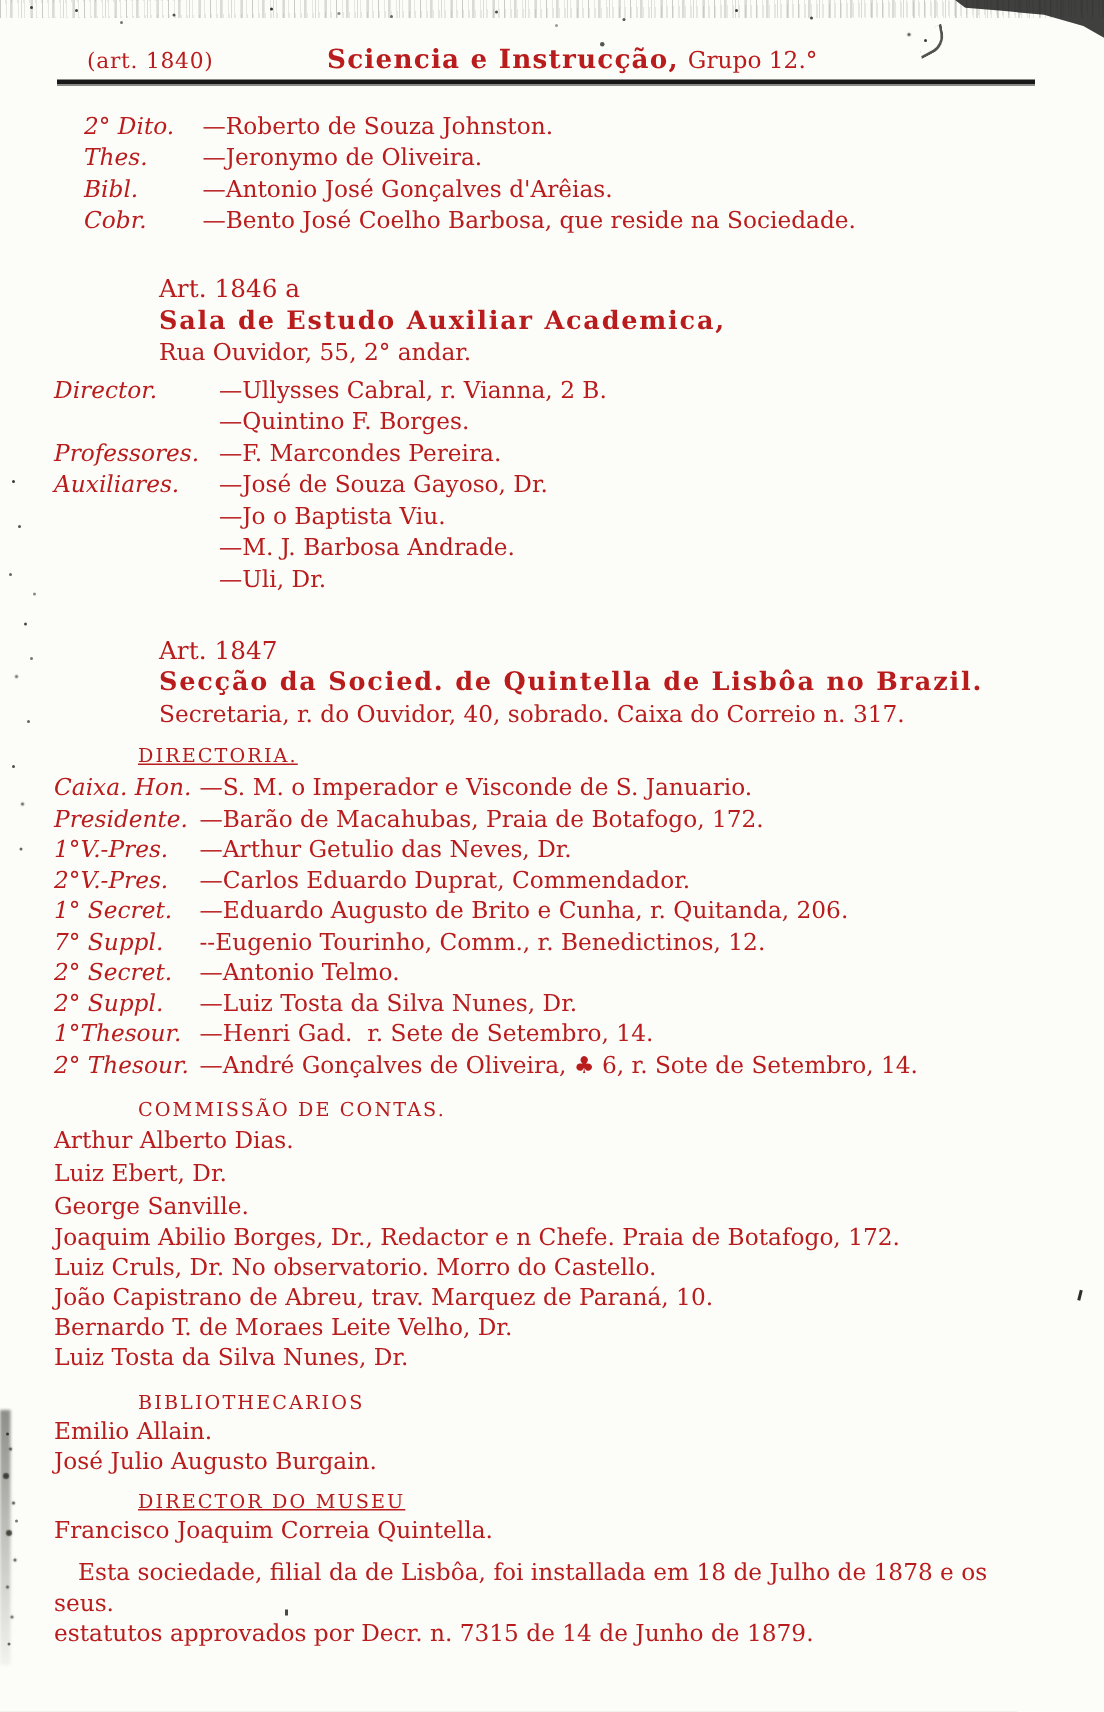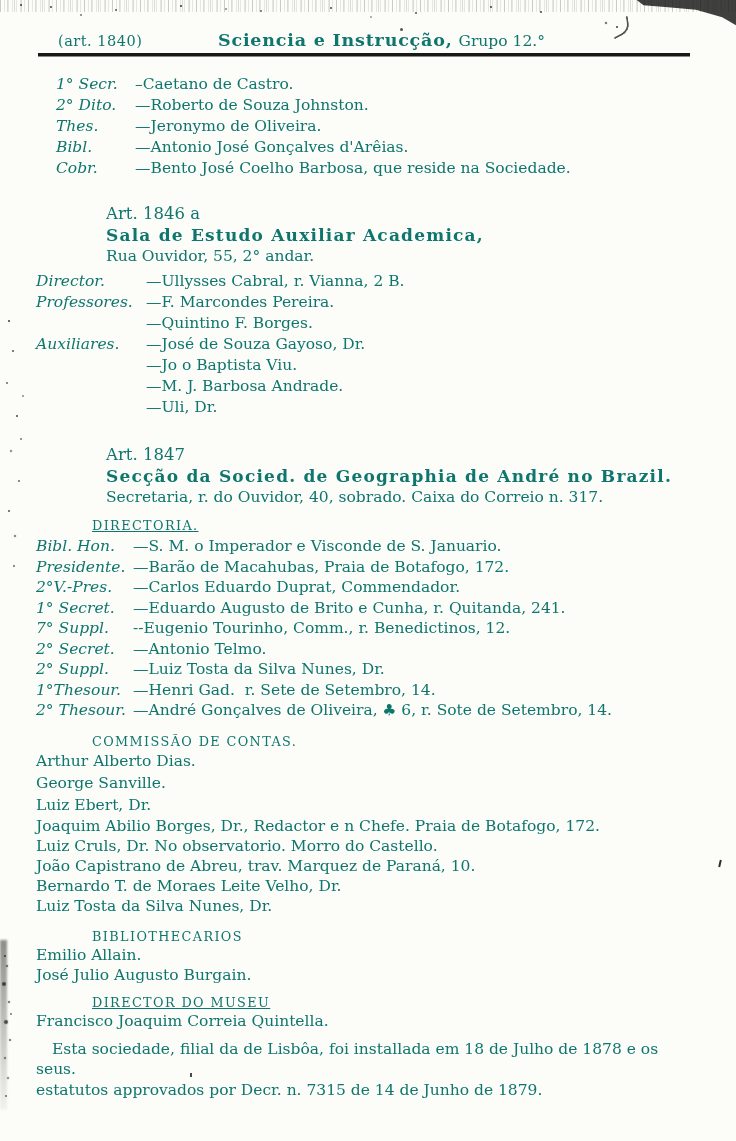--- a/index.html
+++ b/index.html
@@ -1,20 +1,20 @@
 <!DOCTYPE html>
 <html><head>
 <meta charset="utf-8">
 <style>
   html,body { margin:0; padding:0; background:#e8e8e4; }
   .page {
     position:relative; width:736px; height:1141px;
     background:#fcfcf9;
     font-family:"DejaVu Serif","Liberation Serif",serif;
-    color:#0f766e; overflow:hidden;
+    color:#b91c1c; overflow:hidden;
     -webkit-font-smoothing:antialiased;
   }
   .content { position:relative; padding:30px 36px 0 36px; }
 
   
   .running-header { display:flex; align-items:baseline; padding-left:22px; }
   .art-ref { font-size:14.5px; letter-spacing:.5px; width:160px; }
   .rh-title { font-weight:bold; font-size:17.5px; letter-spacing:.8px; }
   .rh-group { font-size:15.5px; margin-left:6px;text-align:right; }
   .rule { margin-top:3px; margin-left:2px; width:652px; height:3px; background:#181818;
@@ -110,69 +110,69 @@
   <div class="content">
 
     <div class="running-header">
       <span class="art-ref">(art. 1840)</span>
       <span class="rh-title">Sciencia e Instrucção,</span>
       <span class="rh-group">Grupo 12.°</span>
     </div>
     <div class="rule"></div>
 
     <div class="officers">
-        <div class="line"><span class="role">1° Secr.</span><span class="entry">–Caetano de Castro.</span></div>
         <div class="line"><span class="role">2° Dito.</span><span class="entry">—Roberto de Souza Johnston.</span></div>
         <div class="line"><span class="role">Thes.</span><span class="entry">—Jeronymo de Oliveira.</span></div>
         <div class="line"><span class="role">Bibl.</span><span class="entry">—Antonio José Gonçalves d'Arêias.</span></div>
         <div class="line"><span class="role">Cobr.</span><span class="entry">—Bento José Coelho Barbosa, que reside na Sociedade.</span></div>
       </div>
 
     <div class="sec-1846">
       <div class="art-line">
         <span class="art-label">Art.</span><span> 1846 </span><span class="art-suffix">a</span>
       </div>
       <div class="section-heading">Sala de Estudo Auxiliar Academica,</div>
       <div class="address">Rua Ouvidor, 55, 2° andar.</div>
       <div class="roles-1846">
           <div class="line"><span class="role">Director.</span><span class="entry">—Ullysses Cabral, r. Vianna, 2 B.</span></div>
+          <div class="line"><span class="role"></span><span class="entry">—Quintino F. Borges.</span></div>
           <div class="line"><span class="role">Professores.</span><span class="entry">—F. Marcondes Pereira.</span></div>
-          <div class="line"><span class="role"></span><span class="entry">—Quintino F. Borges.</span></div>
           <div class="line"><span class="role">Auxiliares.</span><span class="entry">—José de Souza Gayoso, Dr.</span></div>
           <div class="line"><span class="role"></span><span class="entry">—Jo o Baptista Viu.</span></div>
           <div class="line"><span class="role"></span><span class="entry">—M. J. Barbosa Andrade.</span></div>
           <div class="line"><span class="role"></span><span class="entry">—Uli, Dr.</span></div>
         </div>
     </div>
 
     <div class="sec-1847">
       <div class="art-line">
         <span class="art-label">Art.</span><span> 1847</span>
       </div>
-      <div class="section-heading">Secção da Socied. de Geographia de André no Brazil.</div>
+      <div class="section-heading">Secção da Socied. de Quintella de Lisbôa no Brazil.</div>
       <div class="address">Secretaria, r. do Ouvidor, 40, sobrado. Caixa do Correio n. 317.</div>
 
       <div class="sc-heading gap-sm">DIRECTORIA.</div>
       <div class="directoria-list">
-          <div class="line"><span class="role">Bibl. Hon.</span><span class="entry">—S. M. o Imperador e Visconde de S. Januario.</span></div>
+          <div class="line"><span class="role">Caixa. Hon.</span><span class="entry">—S. M. o Imperador e Visconde de S. Januario.</span></div>
           <div class="line"><span class="role">Presidente.</span><span class="entry">—Barão de Macahubas, Praia de Botafogo, 172.</span></div>
+          <div class="line"><span class="role">1°V.-Pres.</span><span class="entry">—Arthur Getulio das Neves, Dr.</span></div>
           <div class="line"><span class="role">2°V.-Pres.</span><span class="entry">—Carlos Eduardo Duprat, Commendador.</span></div>
-          <div class="line"><span class="role">1° Secret.</span><span class="entry">—Eduardo Augusto de Brito e Cunha, r. Quitanda, 241.</span></div>
+          <div class="line"><span class="role">1° Secret.</span><span class="entry">—Eduardo Augusto de Brito e Cunha, r. Quitanda, 206.</span></div>
           <div class="line"><span class="role">7° Suppl.</span><span class="entry">--Eugenio Tourinho, Comm., r. Benedictinos, 12.</span></div>
           <div class="line"><span class="role">2° Secret.</span><span class="entry">—Antonio Telmo.</span></div>
           <div class="line"><span class="role">2° Suppl.</span><span class="entry">—Luiz Tosta da Silva Nunes, Dr.</span></div>
           <div class="line"><span class="role">1°Thesour.</span><span class="entry">—Henri Gad.  r. Sete de Setembro, 14.</span></div>
           <div class="line"><span class="role">2° Thesour.</span><span class="entry">—André Gonçalves de Oliveira, ♣ 6, r. Sote de Setembro, 14.</span></div>
         </div>
 
       <div class="sc-heading gap-md">COMMISSÃO DE CONTAS.</div>
       <div class="name-list">
           <div class="line">Arthur Alberto Dias.</div>
+          <div class="line">Luiz Ebert, Dr.</div>
           <div class="line">George Sanville.</div>
-          <div class="line">Luiz Ebert, Dr.</div>
         </div>
 
       <div class="name-list name-list-tight">
           <div class="line">Joaquim Abilio Borges, Dr., Redactor e n Chefe. Praia de Botafogo, 172.</div>
           <div class="line">Luiz Cruls, Dr. No observatorio. Morro do Castello.</div>
           <div class="line">João Capistrano de Abreu, trav. Marquez de Paraná, 10.</div>
           <div class="line">Bernardo T. de Moraes Leite Velho, Dr.</div>
           <div class="line">Luiz Tosta da Silva Nunes, Dr.</div>
         </div>
 

